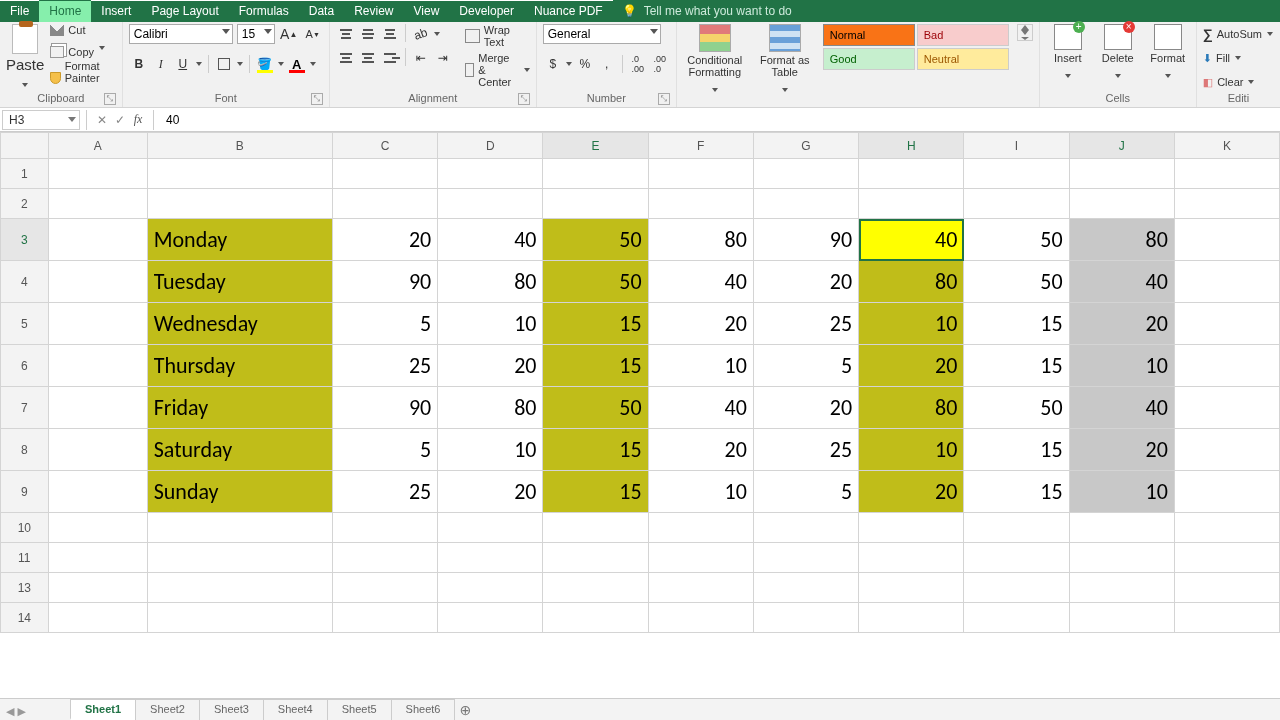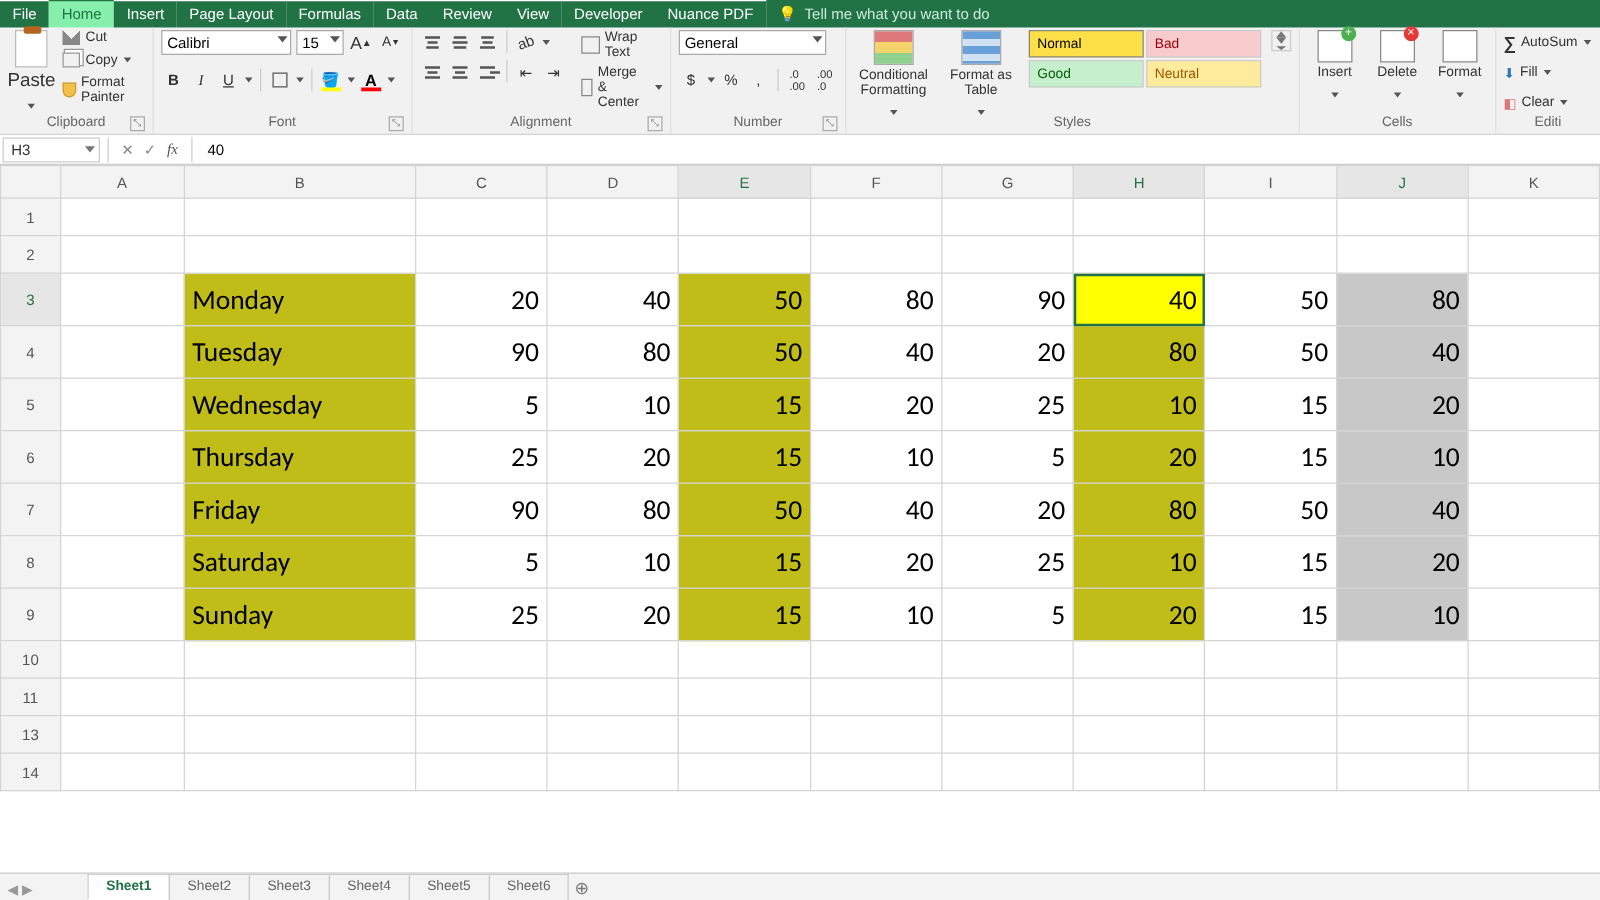--- a/index.html
+++ b/index.html
@@ -18,21 +18,21 @@
   .ribbon-group { border-right: 1px solid #e0e0e0; padding: 2px 6px 0 6px; display:flex; flex-direction:column; justify-content:space-between; }
   .ribbon-group .group-label { text-align:center; font-size:11px; color:#666; padding:2px 0 3px; position:relative;}
   .ribbon-group .group-label .launcher { position:absolute; right:0; bottom:2px; width:12px; height:12px; border:1px solid #aaa; font-size:8px; line-height:9px; color:#777;}
   .ribbon-body { display:flex; gap:6px; align-items:flex-start; height:62px; }
 
   
   .big-btn { display:flex; flex-direction:column; align-items:center; justify-content:center; width:40px; font-size:15px; color:#333; gap:2px;}
   .big-btn .ic { width:26px; height:30px; background:#fff; border:1px solid #bbb; position:relative;}
   .big-btn .ic::after{content:""; position:absolute; top:-4px; left:6px; width:14px; height:6px; background:#b5651d; border-radius:2px;}
   .mini-stack { display:flex; flex-direction:column; gap:2px; font-size:11px; color:#333;}
-  .mini-stack .row { display:flex; align-items:center; gap:4px;}
+  .mini-stack .row { display:flex; align-items:flex-end; gap:4px;}
   .mini-stack .ic-sm { width:14px; height:12px; display:inline-block;}
   .ic-cut{ background:linear-gradient(45deg,#888 45%,transparent 46%),linear-gradient(-45deg,#888 45%,transparent 46%);}
   .ic-copy{ border:1px solid #999; box-shadow:2px -2px 0 #fff,2px -2px 0 1px #999;}
   .ic-brush{ background:#f5c04a; border:1px solid #cc9a2a; border-radius:0 0 6px 6px;}
 
   
   .font-row1{display:flex; gap:4px; align-items:center;}
   .combo{ background:#fff; border:1px solid #aaa; height:20px; display:flex; align-items:center; padding:0 14px 0 4px; font-size:12px; position:relative;}
   .combo .dd{ position:absolute; right:2px; top:4px; width:0;height:0;border-left:4px solid transparent;border-right:4px solid transparent;border-top:5px solid #555;}
   .font-name{width:104px;}
@@ -297,32 +297,31 @@
         <div class="ic-big" style="background:linear-gradient(#e07a7a 33%,#f5d36b 33% 66%,#8fd18f 66%);"></div>
         <span style="text-align:center;">Conditional Formatting</span>
         <div class="dd-sm"></div>
       </div>
       <div class="styles-col">
         <div class="ic-big" style="background:repeating-linear-gradient(#6aa0d8 0 6px,#cfe2f3 6px 12px);"></div>
         <span style="text-align:center;">Format as Table</span>
         <div class="dd-sm"></div>
       </div>
       <div class="styles-gallery" id="styles-gallery">
-          <div class="style-cell" style="background: #fde047; color: rgb(0, 0, 0); border-color: rgb(136, 136, 136);">Normal</div>
+          <div class="style-cell" style="background: #f97316; color: rgb(0, 0, 0); border-color: rgb(136, 136, 136);">Normal</div>
           <div class="style-cell" style="background: rgb(248, 204, 204); color: rgb(156, 0, 6);">Bad</div>
           <div class="style-cell" style="background: rgb(198, 239, 206); color: rgb(0, 97, 0);">Good</div>
           <div class="style-cell" style="background: rgb(255, 235, 156); color: rgb(156, 87, 0);">Neutral</div>
         </div>
       <div class="gallery-dd">
           <div class="up"></div>
           <div class="dn"></div>
           <div class="dn" style="border-top-width:3px;margin-top:2px;"></div>
         </div>
     </div>
-    <div class="group-label"><span>Styles</span></div>
   </div>
 
   <div class="ribbon-group">
     <div class="ribbon-body">
       <div class="cells-col">
           <div class="ic-big ic-insert"></div>
           <span>Insert</span>
           <div class="dd-sm"></div>
         </div>
       <div class="cells-col">

